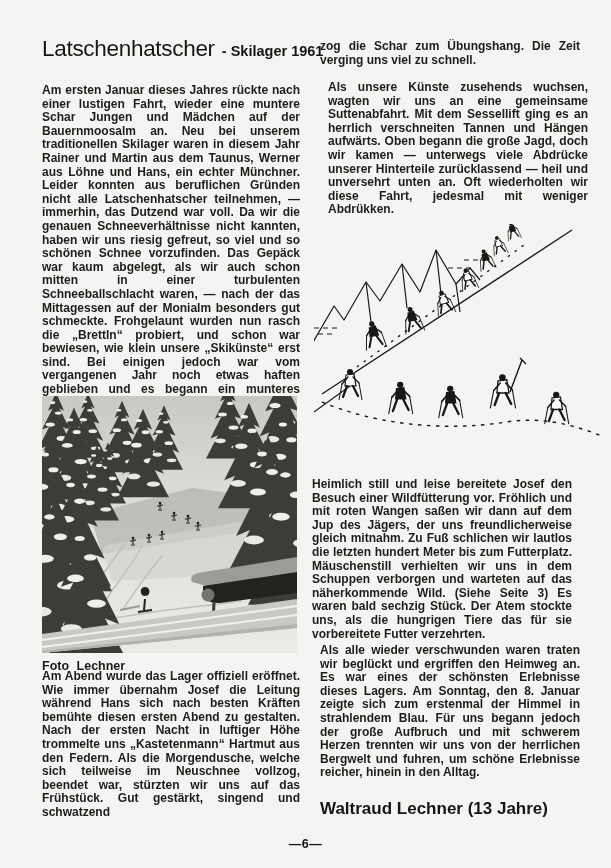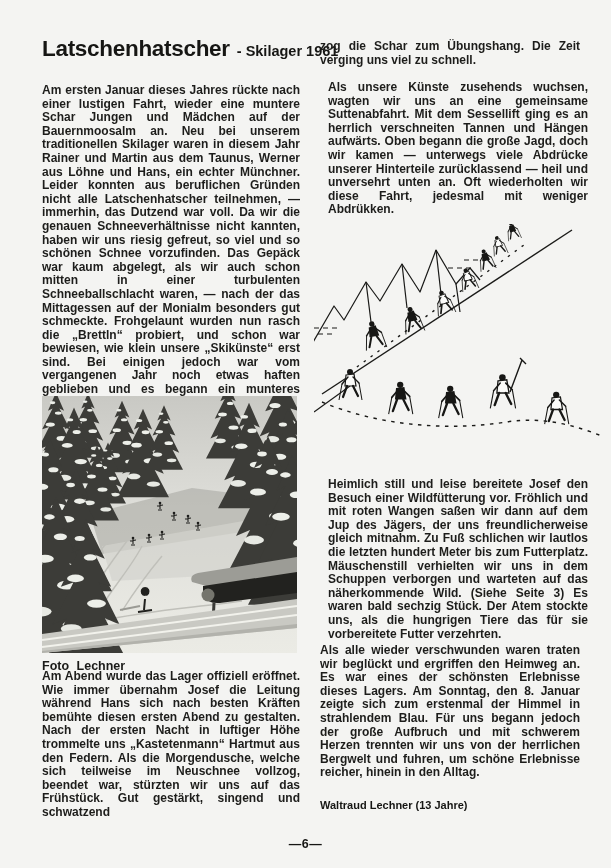--- a/index.html
+++ b/index.html
@@ -1,39 +1,39 @@
 <!DOCTYPE html>
 <html lang="de"><head>
 <meta charset="utf-8">
 <style>
   html,body{margin:0;padding:0;}
   body{background:#f4f4f2;font-family:"Liberation Sans","DejaVu Sans",sans-serif;}
   .page{position:relative;width:611px;height:868px;background:#f4f4f2;overflow:hidden;color:#1d1d1b;}
 
   .title-wrap{position:absolute;left:42px;top:36px;width:270px;white-space:nowrap;}
-  .title-main{font-size:22.5px;font-weight:700;letter-spacing:-0.3px;color:#161614;}
+  .title-main{font-size:22.5px;font-weight:400;letter-spacing:-0.3px;color:#161614;}
   .title-sub{font-size:14.5px;font-weight:700;margin-left:7px;color:#161614;}
 
   .body-text{position:absolute;margin:0;font-size:12px;line-height:13.6px;font-weight:600;
              text-align:justify;color:#1d1d1b;hyphens:auto;-webkit-hyphens:auto;}
   .p-l1{left:42px;top:84px;width:258px;}
   .p-l2{left:42px;top:670px;width:258px;}
   .p-r1{left:320px;top:40px;width:260px;}
   .p-r2{left:328px;top:81px;width:260px;}
-  .p-r3{left:328px;top:478px;width:260px;}
+  .p-r3{left:312px;top:478px;width:260px;}
   .p-r4{left:320px;top:644px;width:260px;}
 
   .photo{position:absolute;left:42px;top:396px;width:255px;height:257px;overflow:hidden;background:#dddcd7;}
   .photo svg{display:block;}
   .caption{position:absolute;left:42px;top:659px;font-size:12.5px;font-weight:700;word-spacing:4px;color:#1b1b19;}
 
   .illustration{position:absolute;left:314px;top:224px;width:292px;height:250px;}
   .illustration svg{display:block;}
 
-  .signature{position:absolute;left:320px;top:799px;font-size:11px;font-weight:700;color:#161614;}
+  .signature{position:absolute;left:320px;top:799px;font-size:17px;font-weight:700;color:#161614;}
   .page-number{position:absolute;left:0;top:837px;width:611px;text-align:center;
                font-size:12.5px;font-weight:700;color:#161614;letter-spacing:0.5px;}
 </style>
 </head>
 <body>
 
 <div class="page">
 
   <div class="title-wrap">
     <span class="title-main">Latschenhatscher</span><span class="title-sub">- Skilager 1961</span>

